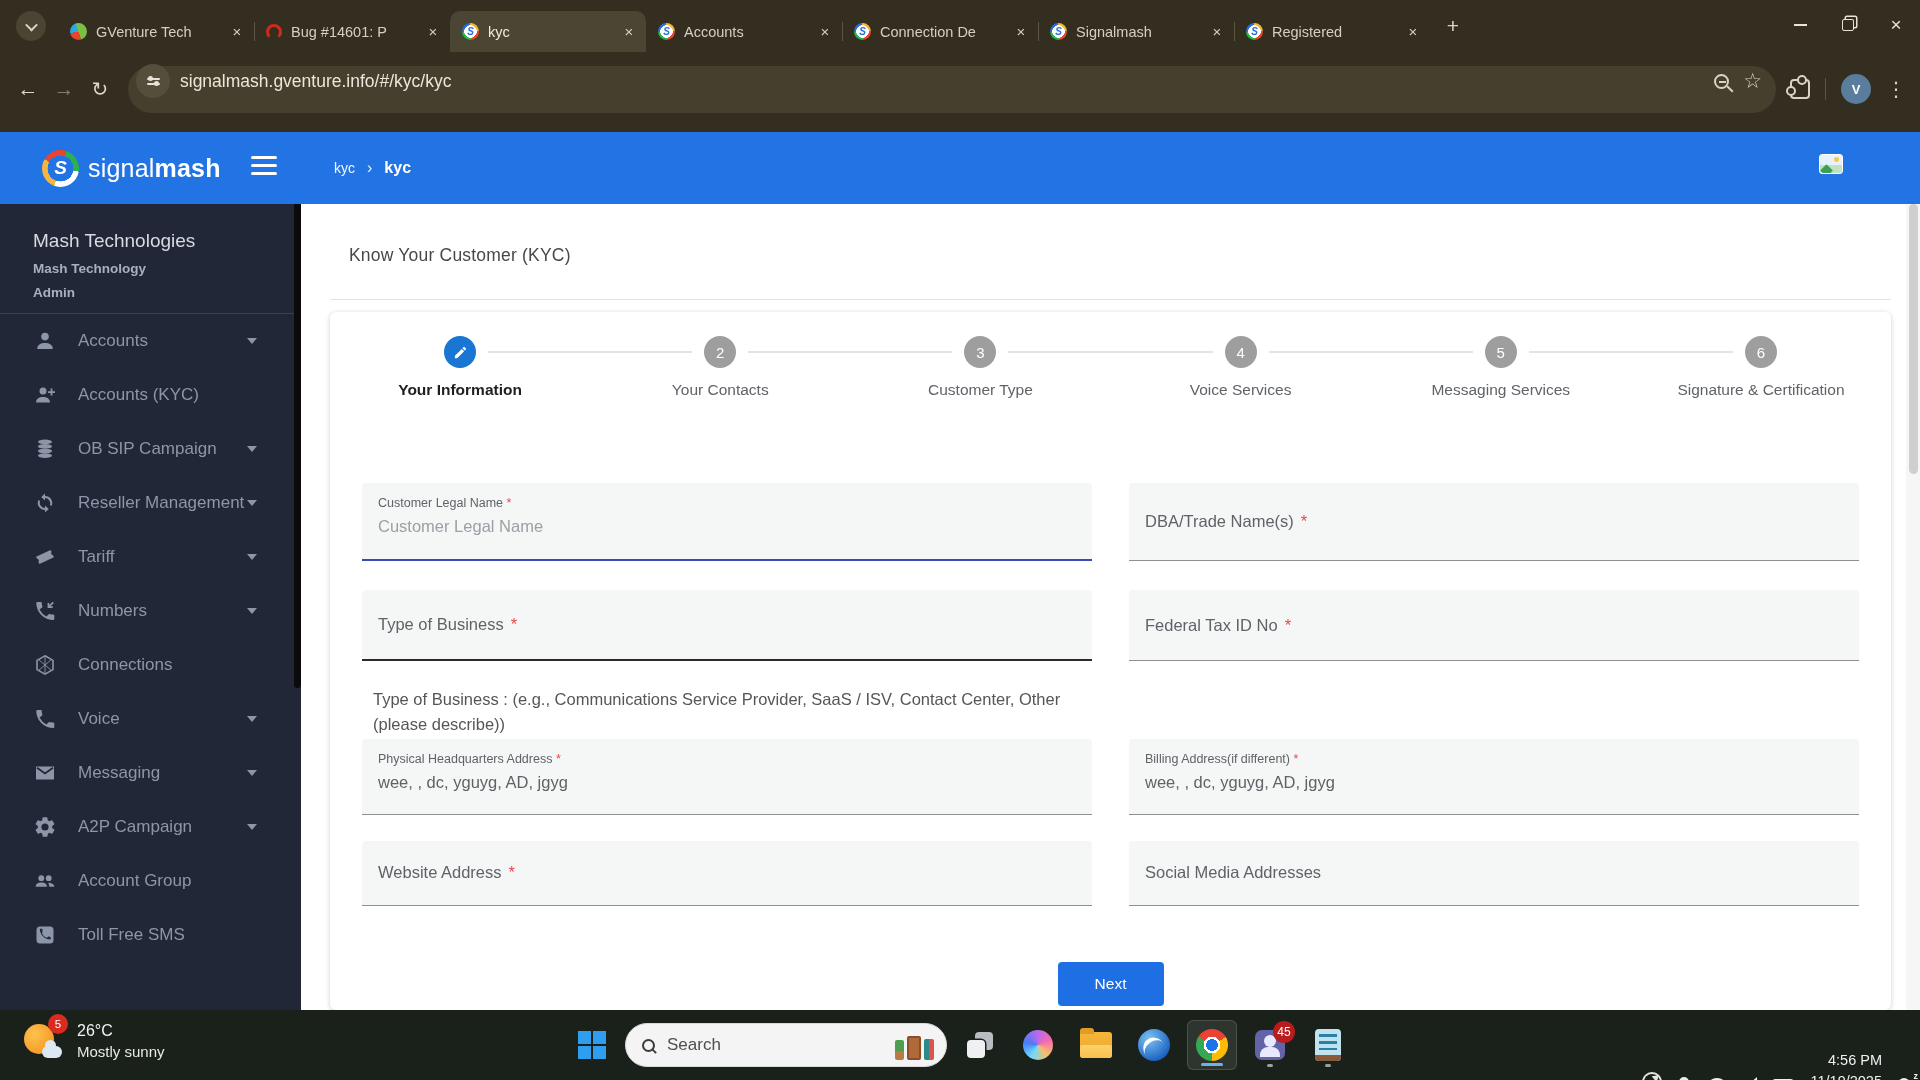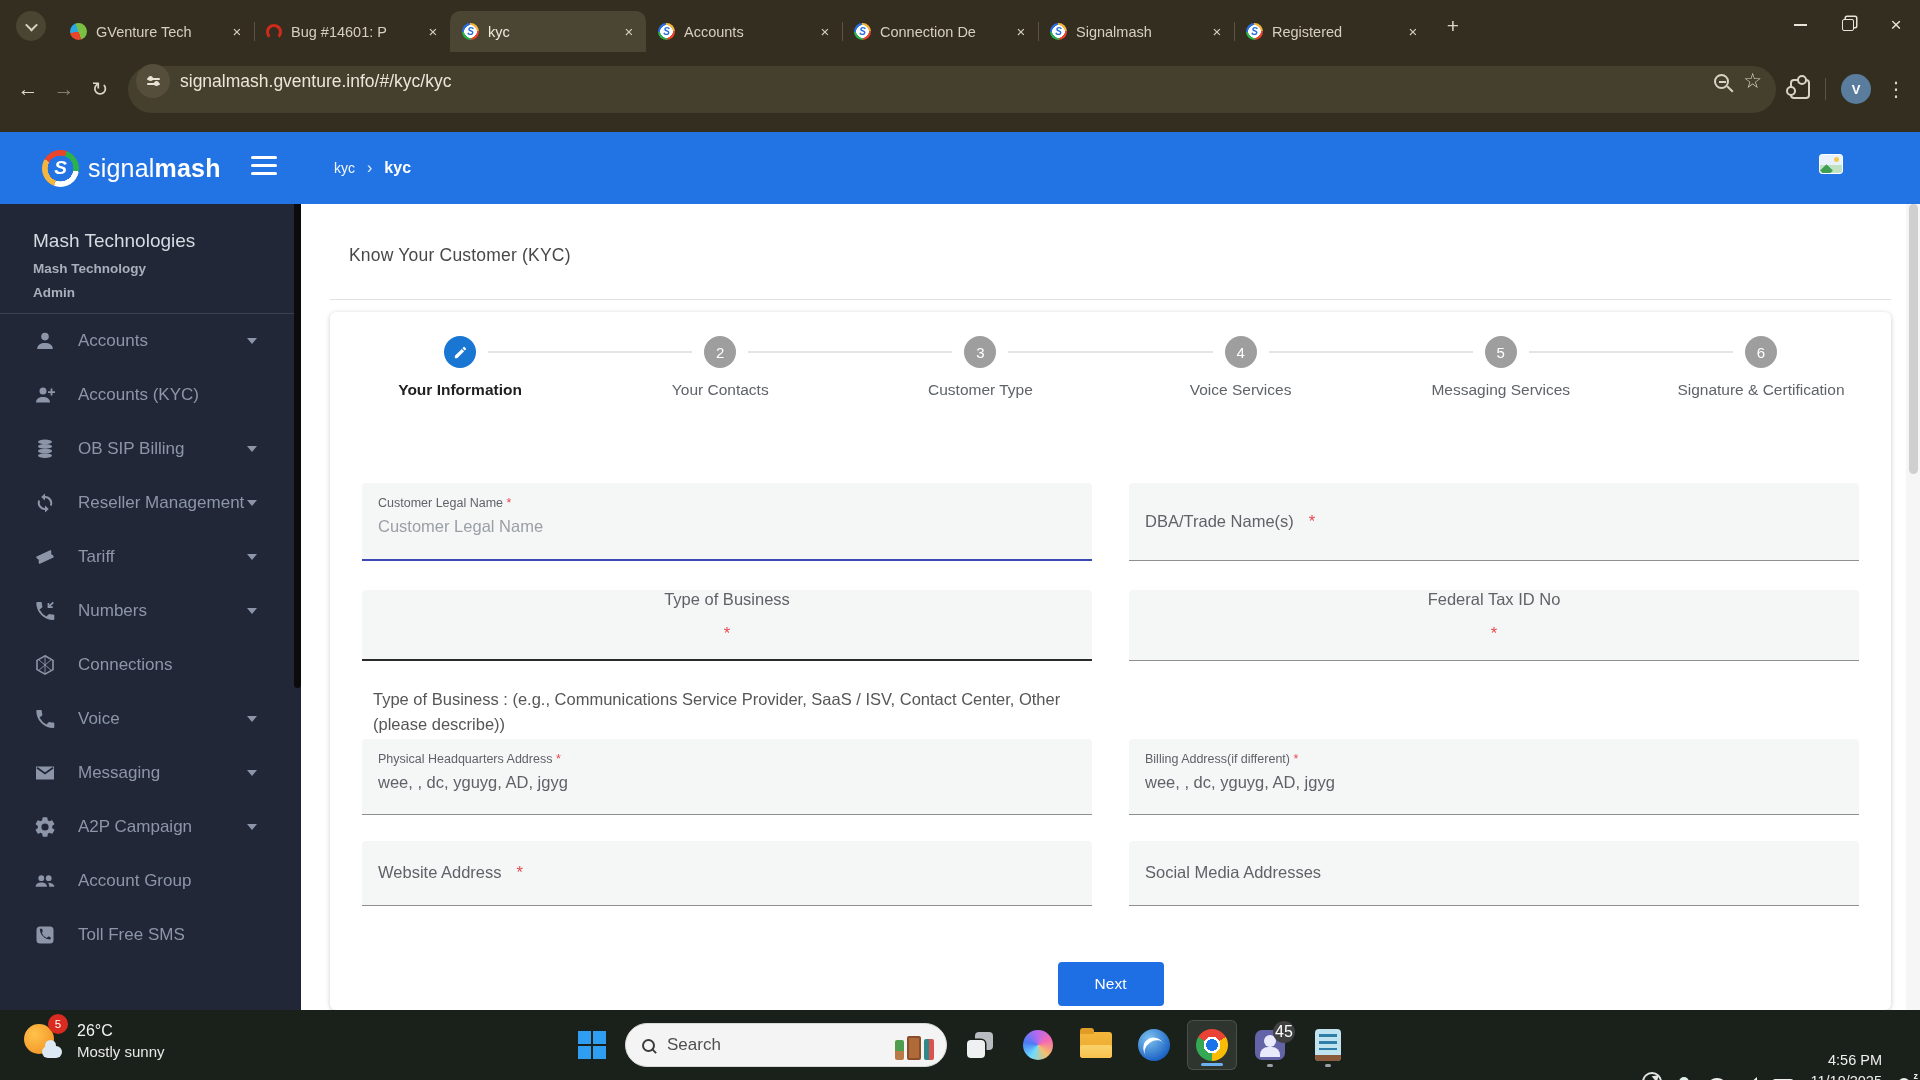--- a/index.html
+++ b/index.html
@@ -105,30 +105,30 @@
   .step-label { margin-top:13px; font-size:15.5px; color:#5f6368; }
   .step.active .step-label { color:#1f1f1f; font-weight:bold; }
   .conn { position:absolute; top:15px; height:2px; background:#e4e4e4; z-index:1; }
 
   .form { margin-top:84px; padding:0 32px; }
   .frow { display:grid; grid-template-columns:1fr 1fr; column-gap:37px; }
   .f { background:#f5f6f6; border-radius:4px 4px 0 0; border-bottom:1px solid #8f8f8f; padding:0 16px; overflow:hidden; }
   .f.focused { border-bottom:2px solid #3a49b3; }
   .f.strong { border-bottom:2px solid #2a2a2a; }
   .h78 { height:78px; }
-  .h71 { height:71px;flex-direction:column; }
+  .h71 { height:71px; }
   .h76 { height:76px; }
   .h65 { height:65px; }
   .flabel { font-size:12.5px; color:#5f6368; padding-top:13px; }
   .req { color:#e5484d; }
   .fval { font-size:16.5px; color:#5f6368; margin-top:7px; }
   .fval.ph { color:#9aa0a6; }
   .fval input { border:none; outline:none; background:transparent; font:inherit; color:#5f6368; width:100%; padding:0; }
   .fval input::placeholder { color:#9aa0a6; opacity:1; }
-  .f.resting { display:flex; align-items:center; font-size:16.5px; color:#5f6368; gap:15px; }
+  .f.resting { display:flex; align-items:center; font-size:16.5px; color:#5f6368; gap:7px; }
   .helper { width:calc(50% - 18.5px); margin:26px 11px 2px; font-size:16.5px; color:#565656; line-height:1.5; }
   .mb29 { margin-bottom:29px; }
   .mb26 { margin-bottom:26px; }
   .next-btn { display:block; margin:56px auto 0; width:106px; height:44px; background:#1e6fe4; color:#fff; border:none; border-radius:4px; font-size:15.5px; font-family:inherit; cursor:pointer; }
 
   
   .taskbar { position:absolute; bottom:0; left:0; right:0; height:70px; background:#1a211a; }
   .weather { position:absolute; left:24px; top:10px; display:flex; align-items:center; gap:13px; cursor:pointer; }
   .w-icon { position:relative; width:40px; height:40px; }
   .w-sun { position:absolute; left:0; top:4px; width:30px; height:30px; border-radius:50%; background:radial-gradient(circle at 35% 35%,#ffc24b,#f08c1e); }
@@ -161,21 +161,21 @@
   .folder::after { content:""; position:absolute; left:0; bottom:0; width:100%; height:13px; border-radius:2px 2px 3px 3px; background:linear-gradient(#fbd26a,#f6c24e); }
   .tbird { width:32px; height:32px; border-radius:50%; background:radial-gradient(circle at 35% 30%,#7ec3f0,#1b62c4 75%); position:relative; overflow:hidden; }
   .tbird::after { content:""; position:absolute; left:6px; top:8px; width:22px; height:22px; border-radius:50%; border-top:4px solid #fff; transform:rotate(-35deg); }
   .chrome-ico { width:32px; height:32px; border-radius:50%; background:radial-gradient(circle,#1a73e8 0 6px,#fff 6px 8.5px,transparent 8.5px),conic-gradient(from 60deg,#fbbc05 0 120deg,#34a853 0 240deg,#ea4335 0 360deg); }
   .tb-slot.active-app { background:rgba(255,255,255,.09); border:1px solid rgba(255,255,255,.14); }
   .run-pill { position:absolute; bottom:3px; left:50%; transform:translateX(-50%); width:22px; height:3px; border-radius:2px; background:#6cb2f0; }
   .run-dot { position:absolute; bottom:3px; left:50%; transform:translateX(-50%); width:6px; height:3px; border-radius:2px; background:#9aa0a6; }
   .teams { width:30px; height:30px; border-radius:7px; background:#6264a7; position:relative; }
   .teams::before { content:""; position:absolute; left:9px; top:5px; width:12px; height:12px; border-radius:50%; background:#e8e9fb; }
   .teams::after { content:""; position:absolute; left:5px; bottom:3px; width:20px; height:10px; border-radius:8px 8px 0 0; background:#e8e9fb; }
-  .teams-badge { position:absolute; top:1px; right:0px; min-width:22px; height:22px; border-radius:50%; background:#404040; color:#fff; font-size:16px; display:flex; align-items:center; justify-content:center; z-index:3; }
+  .teams-badge { position:absolute; top:1px; right:0px; min-width:22px; height:22px; border-radius:50%; background:#b91c1c; color:#fff; font-size:12px; display:flex; align-items:center; justify-content:center; z-index:3; }
   .notepad { width:26px; height:32px; border-radius:4px; background:#bfe3ef; position:relative; overflow:hidden; }
   .notepad::before { content:""; position:absolute; left:4px; top:5px; width:18px; height:16px; background:repeating-linear-gradient(#2e7fa8 0 2.5px, transparent 2.5px 7px); }
   .notepad::after { content:""; position:absolute; left:0; bottom:0; width:100%; height:6px; background:#8a5a3b; }
 
   .tray { position:absolute; right:8px; top:0; height:82px; display:flex; align-items:flex-end; gap:17px; }
   .chevron-up { width:10px; height:10px; border-left:2px solid #e6e6e6; border-top:2px solid #e6e6e6; transform:rotate(45deg) translate(2px,2px); }
   .sync { position:relative; width:20px; height:20px; border:2px solid #e6e6e6; border-radius:50%; border-bottom-color:transparent; }
   .sync::before { content:""; position:absolute; right:-3px; top:-2px; width:0; height:0; border:4px solid transparent; border-left:6px solid #e6e6e6; transform:rotate(-40deg); }
   .sync-dot { position:absolute; right:-3px; bottom:-2px; width:11px; height:11px; border-radius:50%; background:#f08c1e; }
   .mic { position:relative; width:10px; height:15px; border-radius:5px; background:#dff0ea; margin-top:-6px; }
@@ -337,21 +337,21 @@
         </div>
         <div class="sb-item">
           <span class="sb-icon">
             <svg viewBox="0 0 24 24" fill="currentColor">
               <ellipse cx="12" cy="4.8" rx="7" ry="2.3"></ellipse>
               <ellipse cx="12" cy="9.4" rx="7" ry="2.3"></ellipse>
               <ellipse cx="12" cy="14" rx="7" ry="2.3"></ellipse>
               <ellipse cx="12" cy="18.6" rx="7" ry="2.3"></ellipse>
             </svg>
           </span>
-          <span class="sb-label">OB SIP Billing</span>
+          <span class="sb-label">OB SIP Campaign</span>
           <span class="sb-chev"></span>
         </div>
         <div class="sb-item">
           <span class="sb-icon">
             <svg viewBox="0 0 24 24" fill="currentColor">
               <path d="M12 5V2.4L8.2 6 12 9.6V7a5.2 5.2 0 0 1 4.9 6.9l1.7 1.2A7.1 7.1 0 0 0 12 5z"></path>
               <path d="M12 17a5.2 5.2 0 0 1-4.9-6.9L5.4 8.9A7.1 7.1 0 0 0 12 19v2.6L15.8 18 12 14.4z"></path>
             </svg>
           </span>
           <span class="sb-label">Reseller Management</span>

